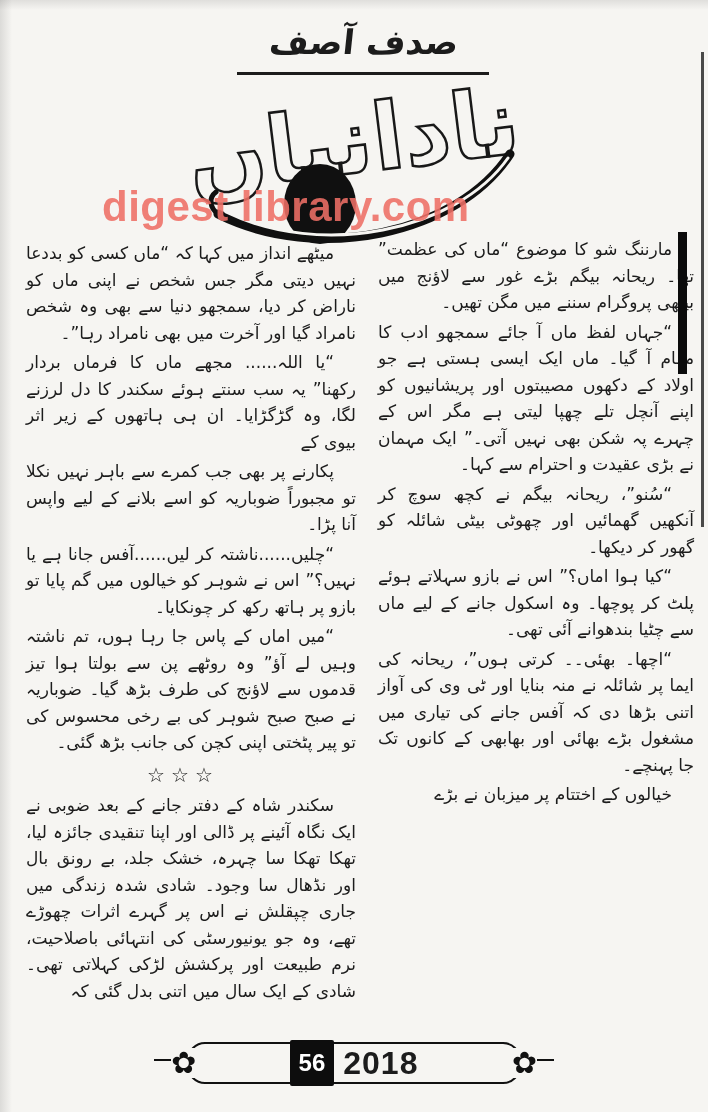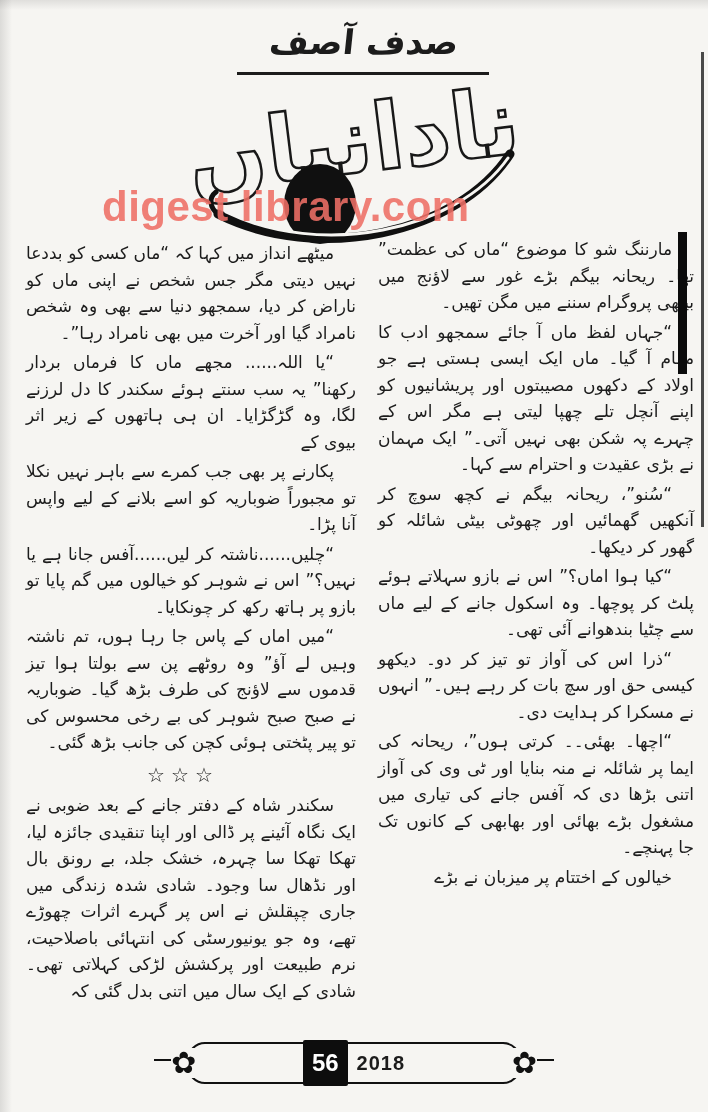--- a/index.html
+++ b/index.html
@@ -77,21 +77,21 @@
     width:330px;height:38px;
     border:2.5px solid #111;border-radius:18px;
     background:#f6f5f2;
     display:flex;direction:rtl;align-items:center;justify-content:center;
     gap:9px;z-index:5;
   }
   .footer-rule{
     position:absolute;top:1059px;left:154px;width:400px;height:2px;background:#111;z-index:4;
   }
   .footer-magazine{font-size:19px;font-weight:700;white-space:nowrap;}
-  .footer-year{font-family:"Liberation Sans",sans-serif;font-size:20px;font-weight:700;letter-spacing:1px;}
+  .footer-year{font-family:"Liberation Sans",sans-serif;font-size:32px;font-weight:700;letter-spacing:1px;}
   .footer-pagenum{
     background:#0d0d0d;color:#fff;
     font-family:"Liberation Sans",sans-serif;font-size:24px;font-weight:700;
     padding:8px 9px;line-height:30px;border-radius:2px;
   }
   .footer-ornament{
     position:absolute;top:50%;transform:translateY(-50%);
     font-size:30px;color:#111;background:#f6f5f2;line-height:1;
   }
   .footer-ornament.right{right:-18px;}
@@ -120,33 +120,32 @@
   </div>
 
   <div class="watermark">digest library.com</div>
 
   <div class="col col-right">
 
   <p>مارننگ شو کا موضوع “ماں کی عظمت” تھا۔ ریحانہ بیگم بڑے غور سے لاؤنج میں بیٹھی پروگرام سننے میں مگن تھیں۔</p>
       <p>“جہاں لفظ ماں آ جائے سمجھو ادب کا مقام آ گیا۔ ماں ایک ایسی ہستی ہے جو اولاد کے دکھوں مصیبتوں اور پریشانیوں کو اپنے آنچل تلے چھپا لیتی ہے مگر اس کے چہرے پہ شکن بھی نہیں آتی۔” ایک مہمان نے بڑی عقیدت و احترام سے کہا۔</p>
       <p>“سُنو”، ریحانہ بیگم نے کچھ سوچ کر آنکھیں گھمائیں اور چھوٹی بیٹی شائلہ کو گھور کر دیکھا۔</p>
       <p>“کیا ہوا اماں؟” اس نے بازو سہلاتے ہوئے پلٹ کر پوچھا۔ وہ اسکول جانے کے لیے ماں سے چٹیا بندھوانے آئی تھی۔</p>
-      <p>“ذرا اس کی آواز تو تیز کر دو۔ دیکھو کیسی حق اور سچ بات کر رہے ہیں۔” انہوں نے مسکرا کر ہدایت دی۔</p>
       <p>“اچھا۔ بھئی۔۔ کرتی ہوں”، ریحانہ کی ایما پر شائلہ نے منہ بنایا اور ٹی وی کی آواز اتنی بڑھا دی کہ آفس جانے کی تیاری میں مشغول بڑے بھائی اور بھابھی کے کانوں تک جا پہنچے۔</p>
       <p>خیالوں کے اختتام پر میزبان نے بڑے</p>
     </div>
 
   <div class="col col-left">
     <div>
 
     <p>میٹھے انداز میں کہا کہ “ماں کسی کو بددعا نہیں دیتی مگر جس شخص نے اپنی ماں کو ناراض کر دیا، سمجھو دنیا سے بھی وہ شخص نامراد گیا اور آخرت میں بھی نامراد رہا”۔</p>
         <p>“یا اللہ...... مجھے ماں کا فرماں بردار رکھنا” یہ سب سنتے ہوئے سکندر کا دل لرزنے لگا، وہ گڑگڑایا۔ ان ہی ہاتھوں کے زیر اثر بیوی کے</p>
         <p>پکارنے پر بھی جب کمرے سے باہر نہیں نکلا تو مجبوراً ضوباریہ کو اسے بلانے کے لیے واپس آنا پڑا۔</p>
         <p>“چلیں......ناشتہ کر لیں......آفس جانا ہے یا نہیں؟” اس نے شوہر کو خیالوں میں گم پایا تو بازو پر ہاتھ رکھ کر چونکایا۔</p>
-        <p>“میں اماں کے پاس جا رہا ہوں، تم ناشتہ وہیں لے آؤ” وہ روٹھے پن سے بولتا ہوا تیز قدموں سے لاؤنج کی طرف بڑھ گیا۔ ضوباریہ نے صبح صبح شوہر کی بے رخی محسوس کی تو پیر پٹختی ہوئی کچن کی جانب بڑھ گئی۔</p>
+        <p>“میں اماں کے پاس جا رہا ہوں، تم ناشتہ وہیں لے آؤ” وہ روٹھے پن سے بولتا ہوا تیز قدموں سے لاؤنج کی طرف بڑھ گیا۔ ضوباریہ نے صبح صبح شوہر کی بے رخی محسوس کی تو پیر پٹختی اپنی کچن کی جانب بڑھ گئی۔</p>
       </div>
     <div class="stars">☆☆☆</div>
     <div>
 
     <p>سکندر شاہ کے دفتر جانے کے بعد ضوبی نے ایک نگاہ آئینے پر ڈالی اور اپنا تنقیدی جائزہ لیا، تھکا تھکا سا چہرہ، خشک جلد، بے رونق بال اور نڈھال سا وجود۔ شادی شدہ زندگی میں جاری چپقلش نے اس پر گہرے اثرات چھوڑے تھے، وہ جو یونیورسٹی کی انتہائی باصلاحیت، نرم طبیعت اور پرکشش لڑکی کہلاتی تھی۔ شادی کے ایک سال میں اتنی بدل گئی کہ</p>
       </div>
   </div>
 
   <div class="footer-rule"></div>
   <div class="footer-bar">

